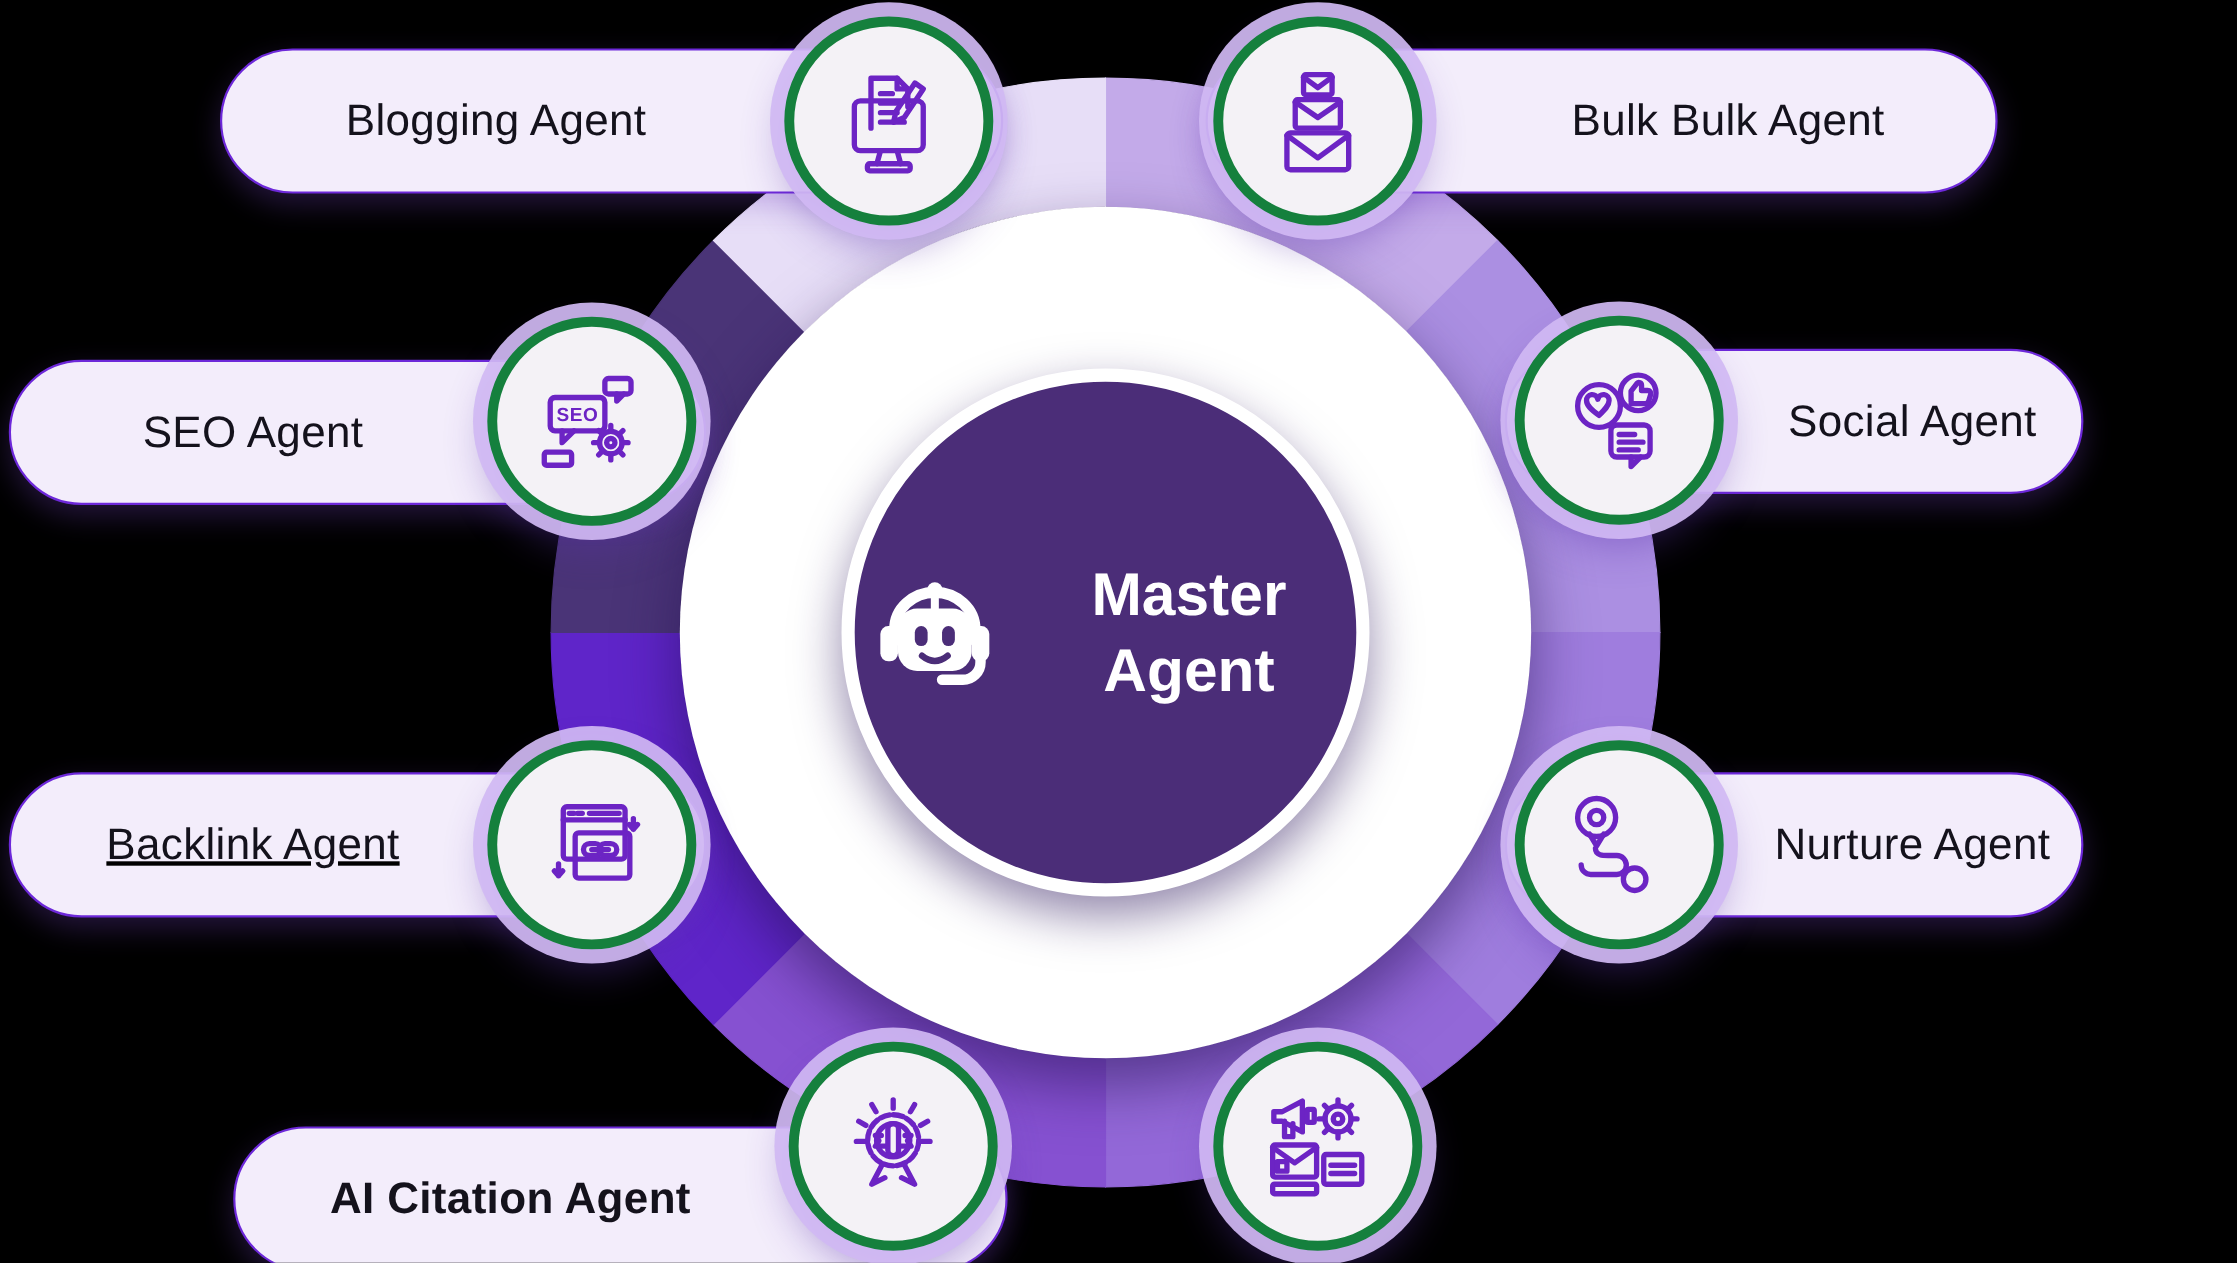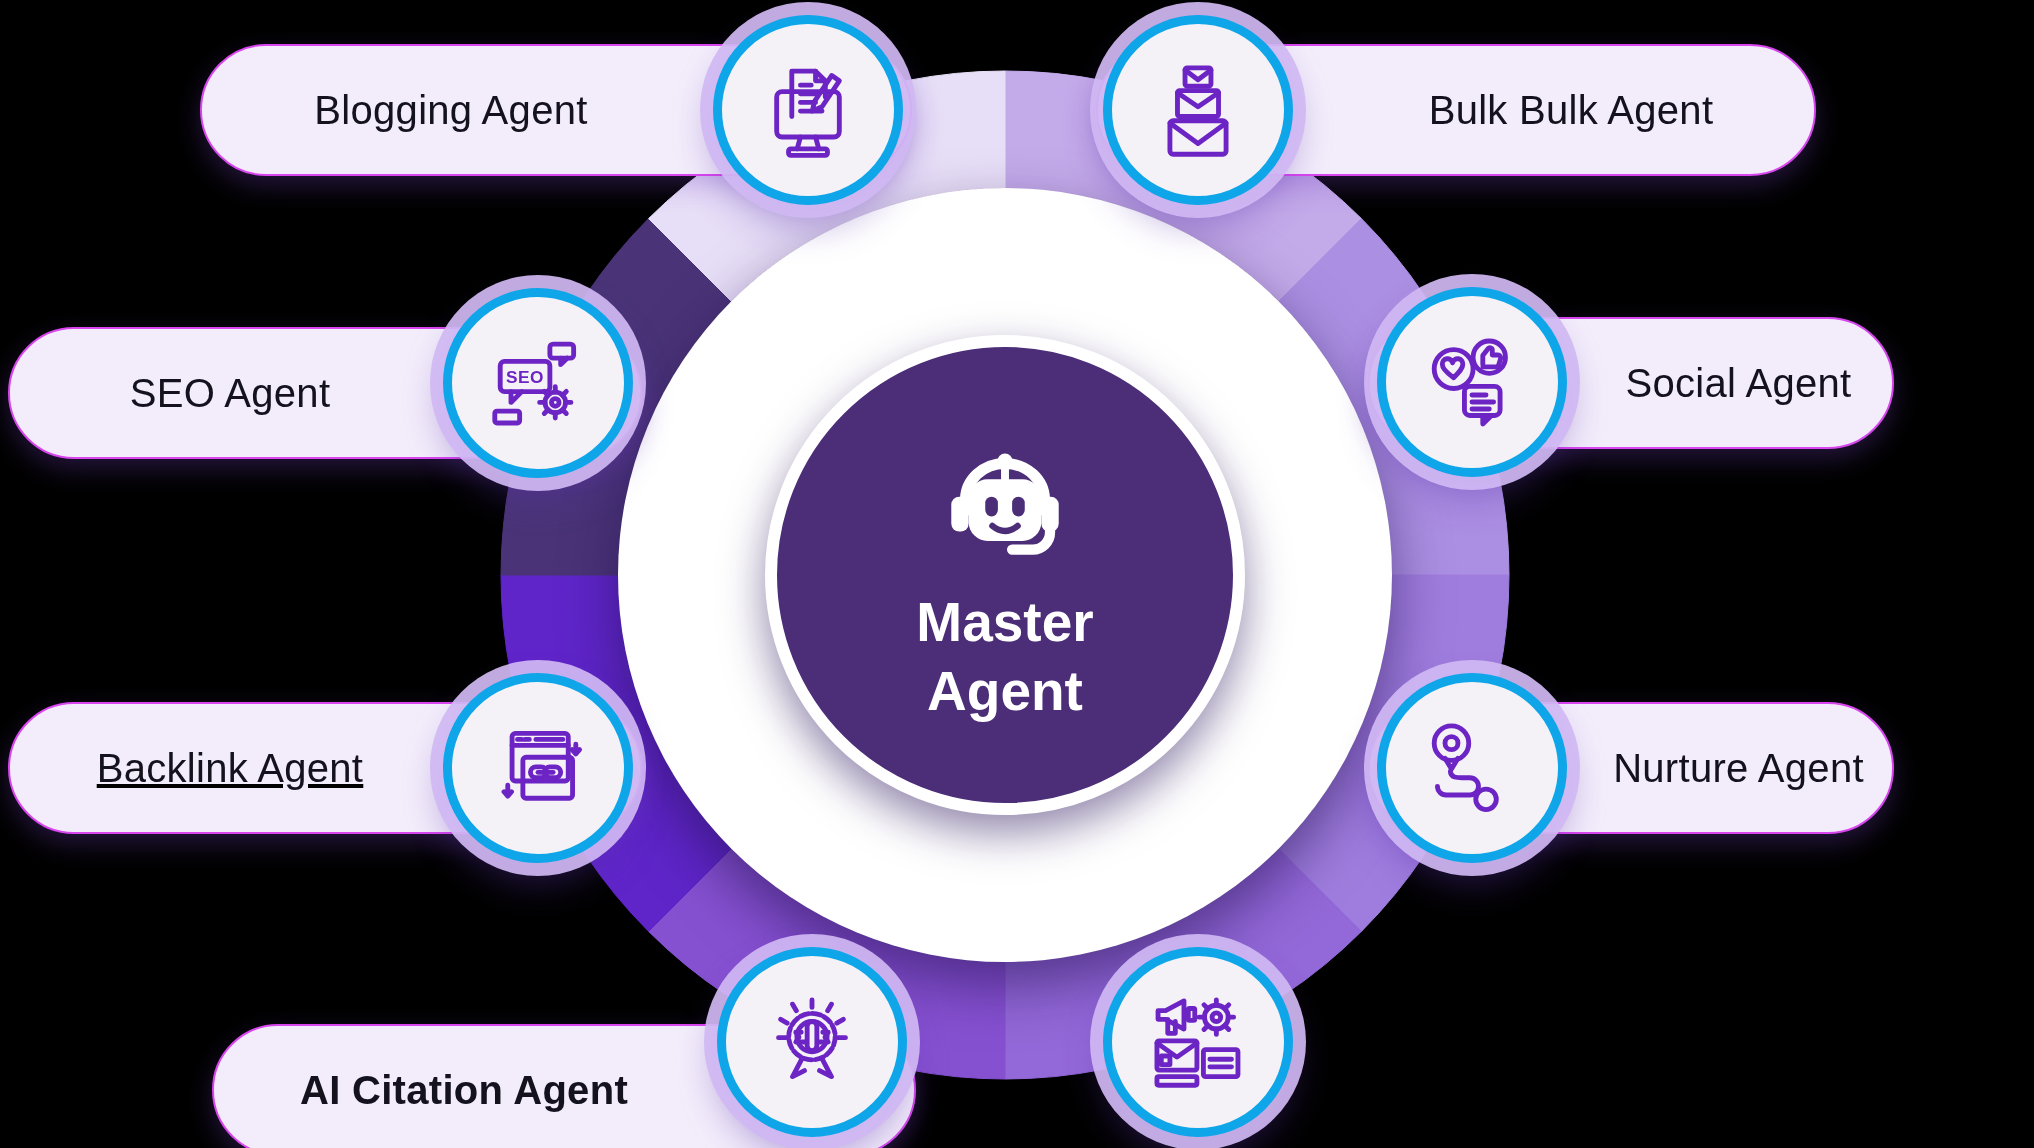--- a/index.html
+++ b/index.html
@@ -10,40 +10,40 @@
   #ring-svg{position:absolute;left:0;top:0;z-index:1;}
 
   
   .white-disc{position:absolute;left:618px;top:188px;width:774px;height:774px;border-radius:50%;
     background:#ffffff;z-index:2;box-shadow:0 24px 55px rgba(34,14,80,.55);}
 
   
   .center-disc{position:absolute;left:765px;top:335px;width:456px;height:456px;border-radius:50%;
     background:#4b2d78;border:12px solid #ffffff;box-sizing:content-box;z-index:3;
     box-shadow:0 18px 44px rgba(40,18,90,.5);
-    display:flex;flex-direction:column;align-items:center;justify-content:center;gap:6px;}
+    display:flex;align-items:center;justify-content:center;gap:6px;}
   .center-label{color:#ffffff;font-size:55px;font-weight:bold;line-height:1.25;text-align:center;width:330px;}
 
   
-  .pill{position:absolute;height:132px;border-radius:70px;background:#f3edfb;border:2px solid #d946ef;
+  .pill{position:absolute;height:132px;border-radius:70px;background:#f3edfb;border:2px solid #6d28d9;
     box-sizing:border-box;display:flex;align-items:center;justify-content:center;z-index:4;
     box-shadow:0 10px 26px rgba(120,70,200,.30);}
   .pill-label{color:#14121c;font-size:40px;letter-spacing:.3px;white-space:nowrap;}
   .p-blogging{left:200px;top:44px;width:712px;padding-right:210px;}
   .p-bulk{left:1096px;top:44px;width:720px;padding-left:230px;}
   .p-seo{left:8px;top:317px;width:634px;padding-right:190px;margin-top:10px;}
   .p-social{left:1368px;top:317px;width:526px;padding-left:215px;}
   .p-backlink{left:8px;top:702px;width:634px;padding-right:190px;text-decoration:underline;}
   .p-nurture{left:1368px;top:702px;width:526px;padding-left:215px;}
   .p-citation{left:212px;top:1024px;width:704px;padding-right:200px;font-weight:bold;}
   .p-workflow{left:1096px;top:976px;width:706px;padding-left:235px;}
 
   
   .badge{position:absolute;width:172px;height:172px;border-radius:50%;background:#f4f2f6;
-    border:9px solid #0ea5e9;box-sizing:content-box;z-index:5;
+    border:9px solid #15803d;box-sizing:content-box;z-index:5;
     box-shadow:0 0 0 13px rgba(208,185,243,.92),0 18px 38px rgba(90,50,170,.45);
     display:flex;align-items:center;justify-content:center;}
   .badge svg{width:108px;height:108px;}
   .b-blogging{left:713px;top:15px;}
   .b-bulk{left:1103px;top:15px;}
   .b-seo{left:443px;top:288px;}
   .b-social{left:1377px;top:287px;}
   .b-backlink{left:443px;top:673px;}
   .b-nurture{left:1377px;top:673px;}
   .b-citation{left:717px;top:947px;}

